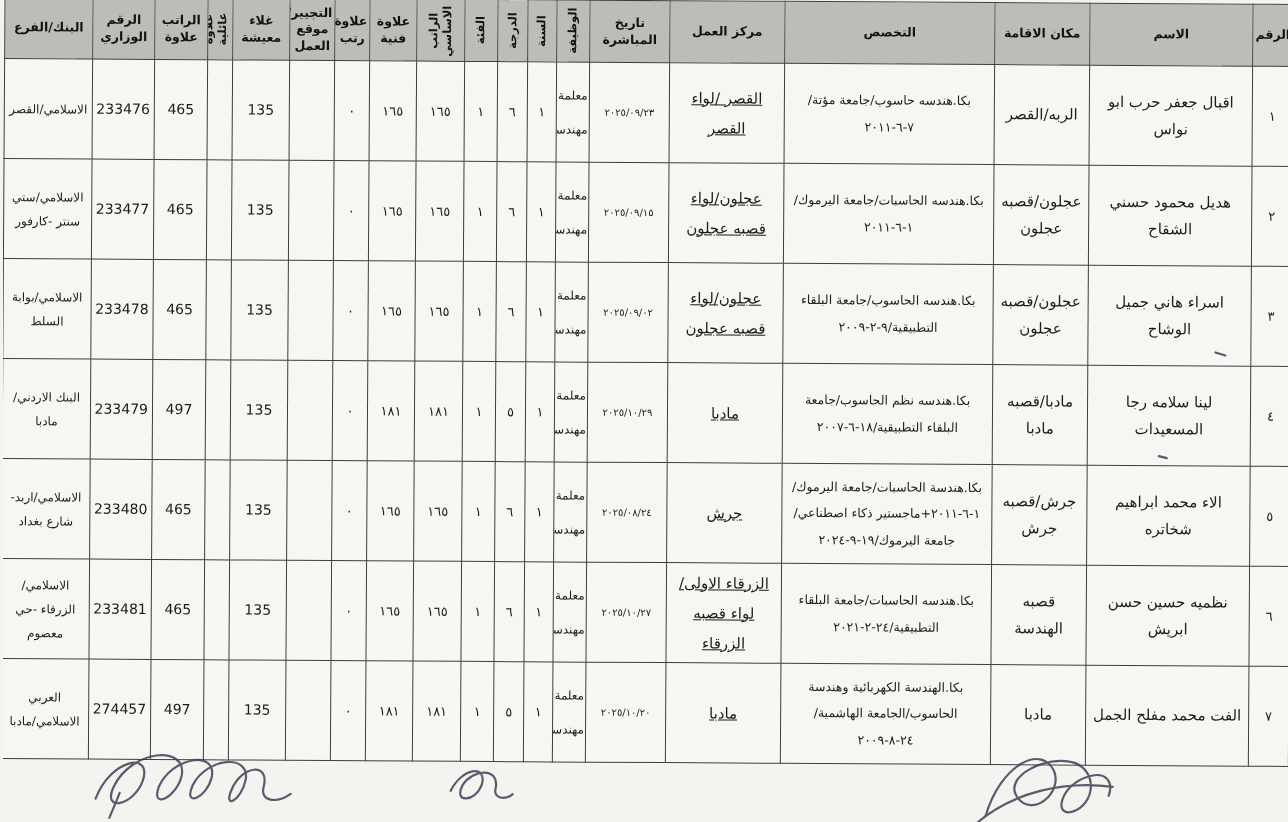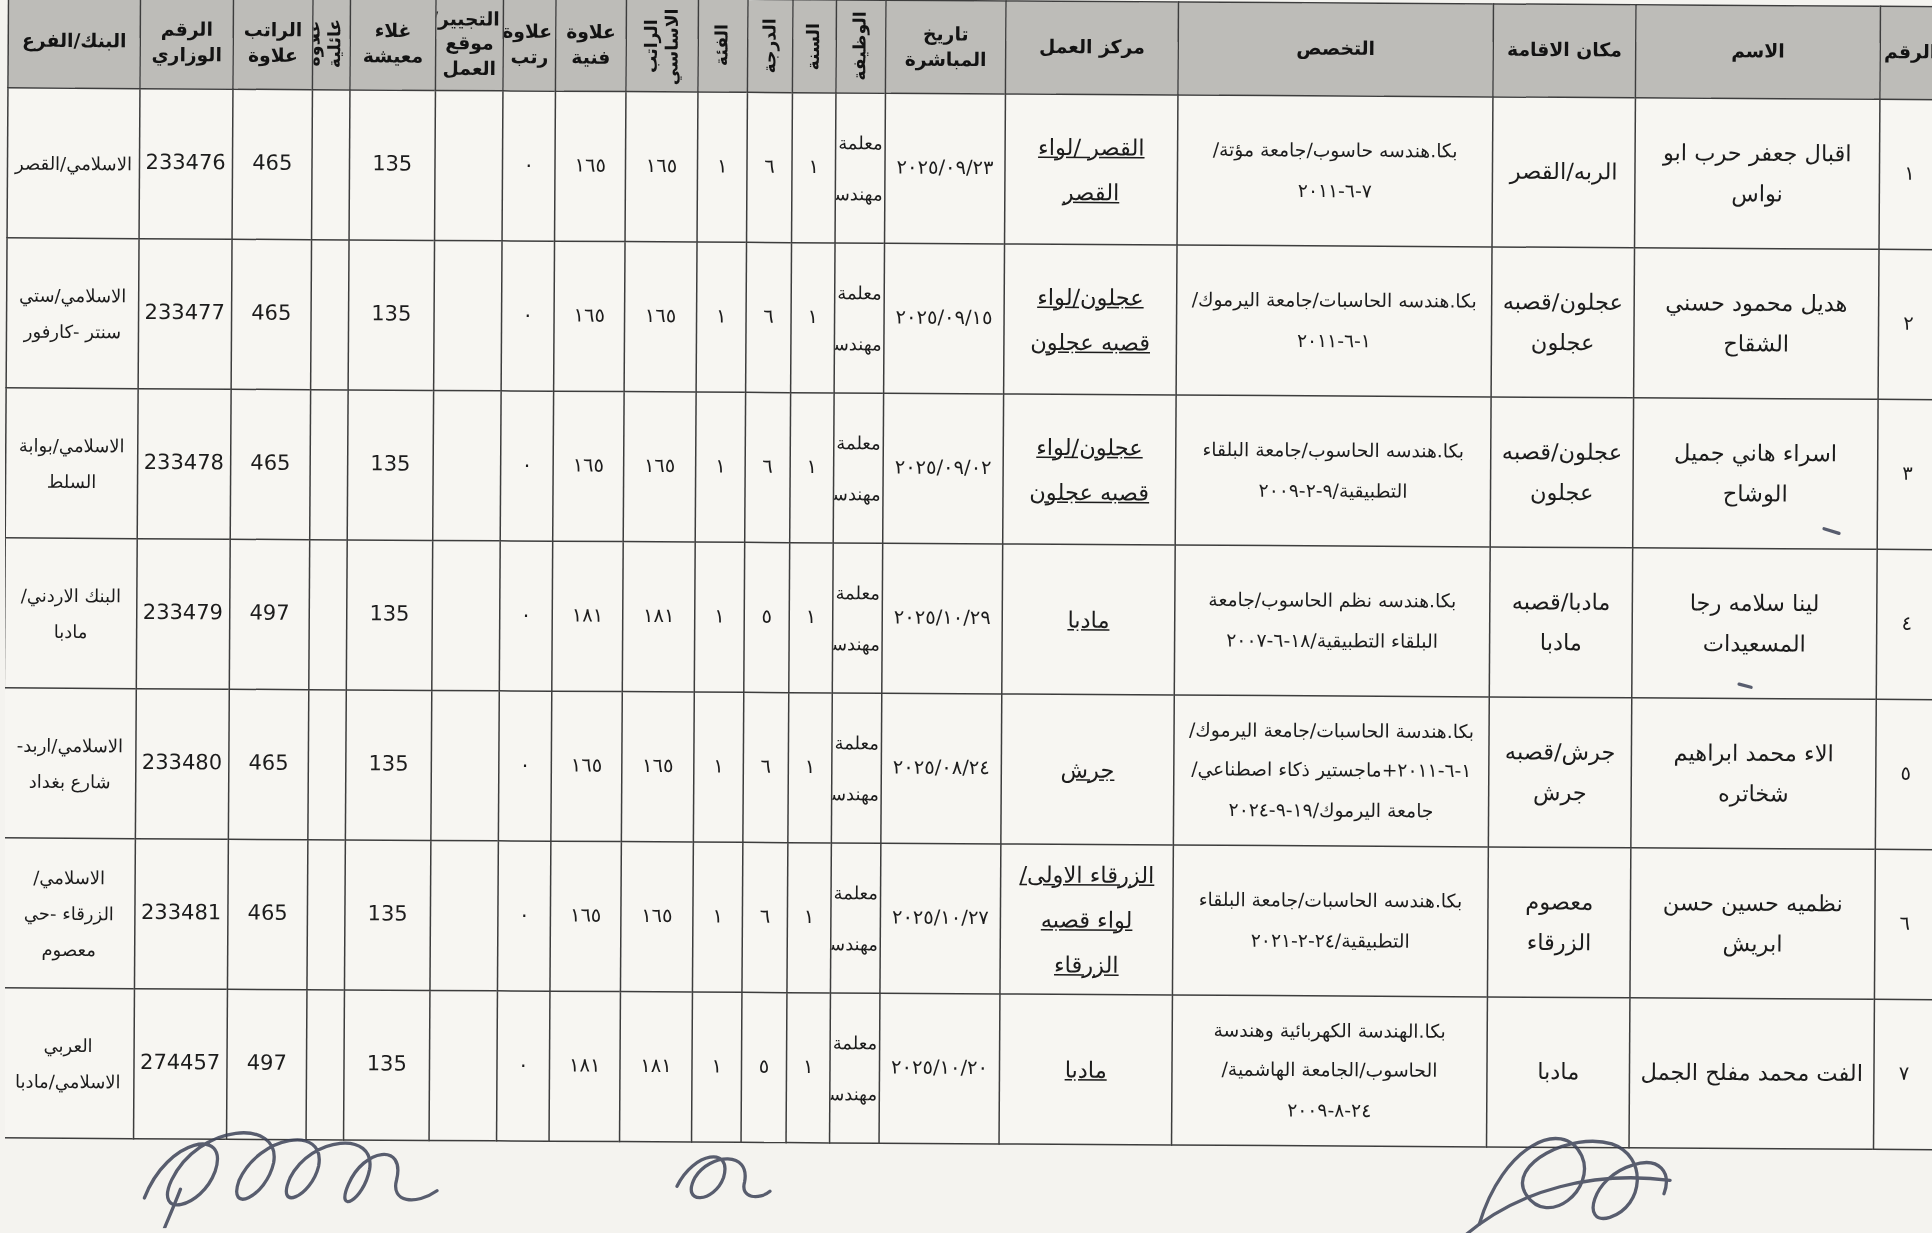--- a/index.html
+++ b/index.html
@@ -51,21 +51,21 @@
     font-size:13px;
     text-align:center;
     vertical-align:middle;
     padding:2px 4px;
     line-height:1.8;
   }
   td.cell-name{ font-size:15px; }
   td.cell-residence{ font-size:15px; }
   td.cell-specialization{ font-size:12.5px; line-height:2.1; padding:0 8px; }
   td.cell-work_center{ font-size:15px; line-height:2;text-decoration:underline; }
-  td.cell-start_date{ font-size:13px; white-space:nowrap; }
+  td.cell-start_date{ font-size:10px; white-space:nowrap; }
   td.cell-job{ font-size:12px; line-height:34px; padding:0 1px; }
   td.cell-bank{ font-size:12px; line-height:2; }
   td.cell-cost_living, td.cell-monthly_salary, td.cell-ministry_no{ font-size:14px; }
   .sig-overlay{
     position:absolute; inset:0;
     pointer-events:none;
   }
 </style>
 </head>
 <body>
@@ -257,21 +257,21 @@
           <td class="cell cell-transfer"></td>
           <td class="cell cell-cost_living">135</td>
           <td class="cell cell-family_allowance"></td>
           <td class="cell cell-monthly_salary">465</td>
           <td class="cell cell-ministry_no">233480</td>
           <td class="cell cell-bank">الاسلامي/اربد- شارع بغداد</td>
         </tr>
         <tr>
           <td class="cell cell-num">٦</td>
           <td class="cell cell-name">نظميه حسين حسن ابريش</td>
-          <td class="cell cell-residence">معصوم الزرقاء</td>
+          <td class="cell cell-residence">قصبه الهندسة</td>
           <td class="cell cell-specialization">بكا.هندسه الحاسبات/جامعة البلقاء التطبيقية/٢٤-٢-٢٠٢١</td>
           <td class="cell cell-work_center">الزرقاء الاولى/لواء قصبه الزرقاء</td>
           <td class="cell cell-start_date">٢٠٢٥/١٠/٢٧</td>
           <td class="cell cell-job">معلمة مهندسة</td>
           <td class="cell cell-year">١</td>
           <td class="cell cell-grade">٦</td>
           <td class="cell cell-category">١</td>
           <td class="cell cell-basic_salary">١٦٥</td>
           <td class="cell cell-tech_allowance">١٦٥</td>
           <td class="cell cell-rank_allowance">٠</td>

